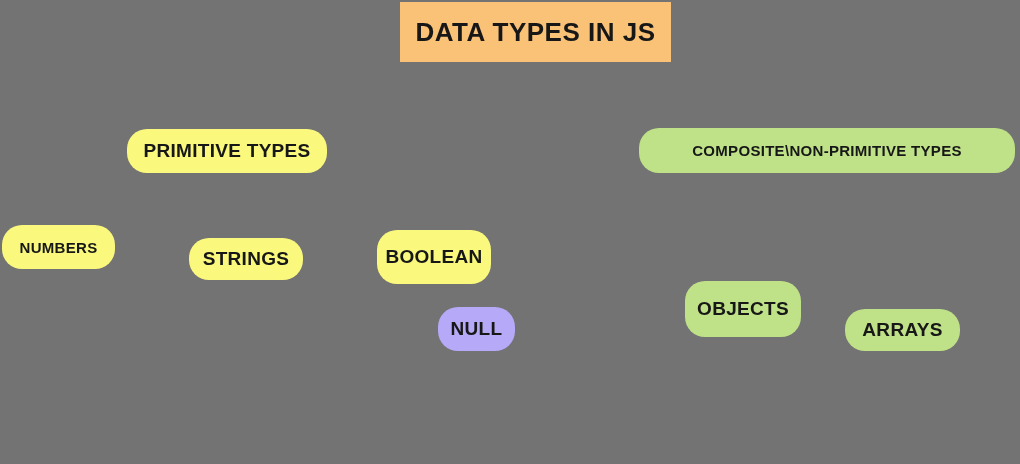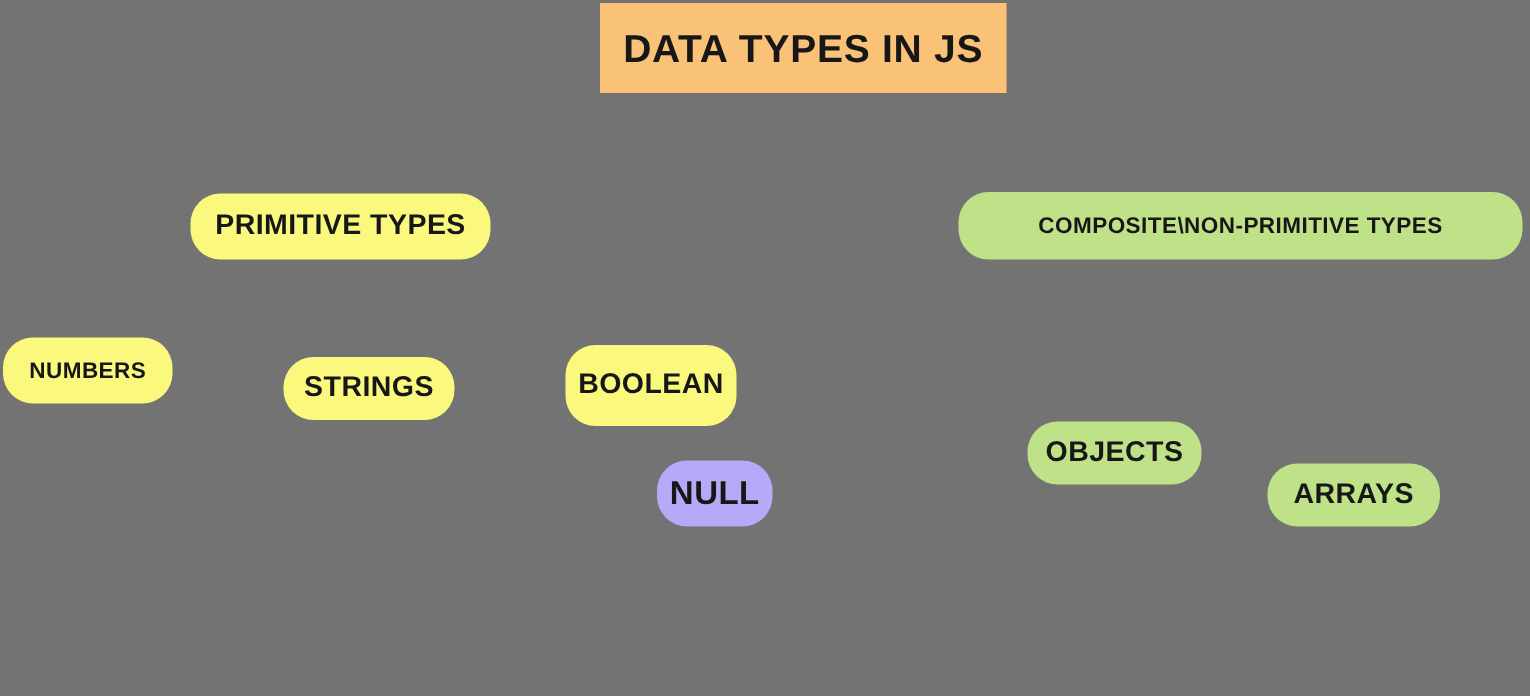--- a/index.html
+++ b/index.html
@@ -57,29 +57,29 @@
   }
   .boolean-box {
     left: 329px; top: 230px; width: 114px; height: 54px;
     background: #FAF97D;
     font-size: 19px;
     margin-left: 48px;
   }
   .null-box {
     left: 438px; top: 307px; width: 77px; height: 44px;
     background: #B6A9F7;
-    font-size: 22px;
+    font-size: 19px;
   }
   .undefined-box {
     left: 531px; top: 307px; width: 116px; height: 44px;
     background: #B6A9F7;
     font-size: 19px;
   }
   .objects-box {
-    left: 685px; top: 281px; width: 116px; height: 42px;
+    left: 685px; top: 281px; width: 116px; height: 56px;
     background: #BFE187;
     font-size: 19px;
   }
   .arrays-box {
     left: 845px; top: 281px; width: 115px; height: 42px;
     background: #BFE187;
     font-size: 19px;
     margin-top: 28px;
   }
 </style>

